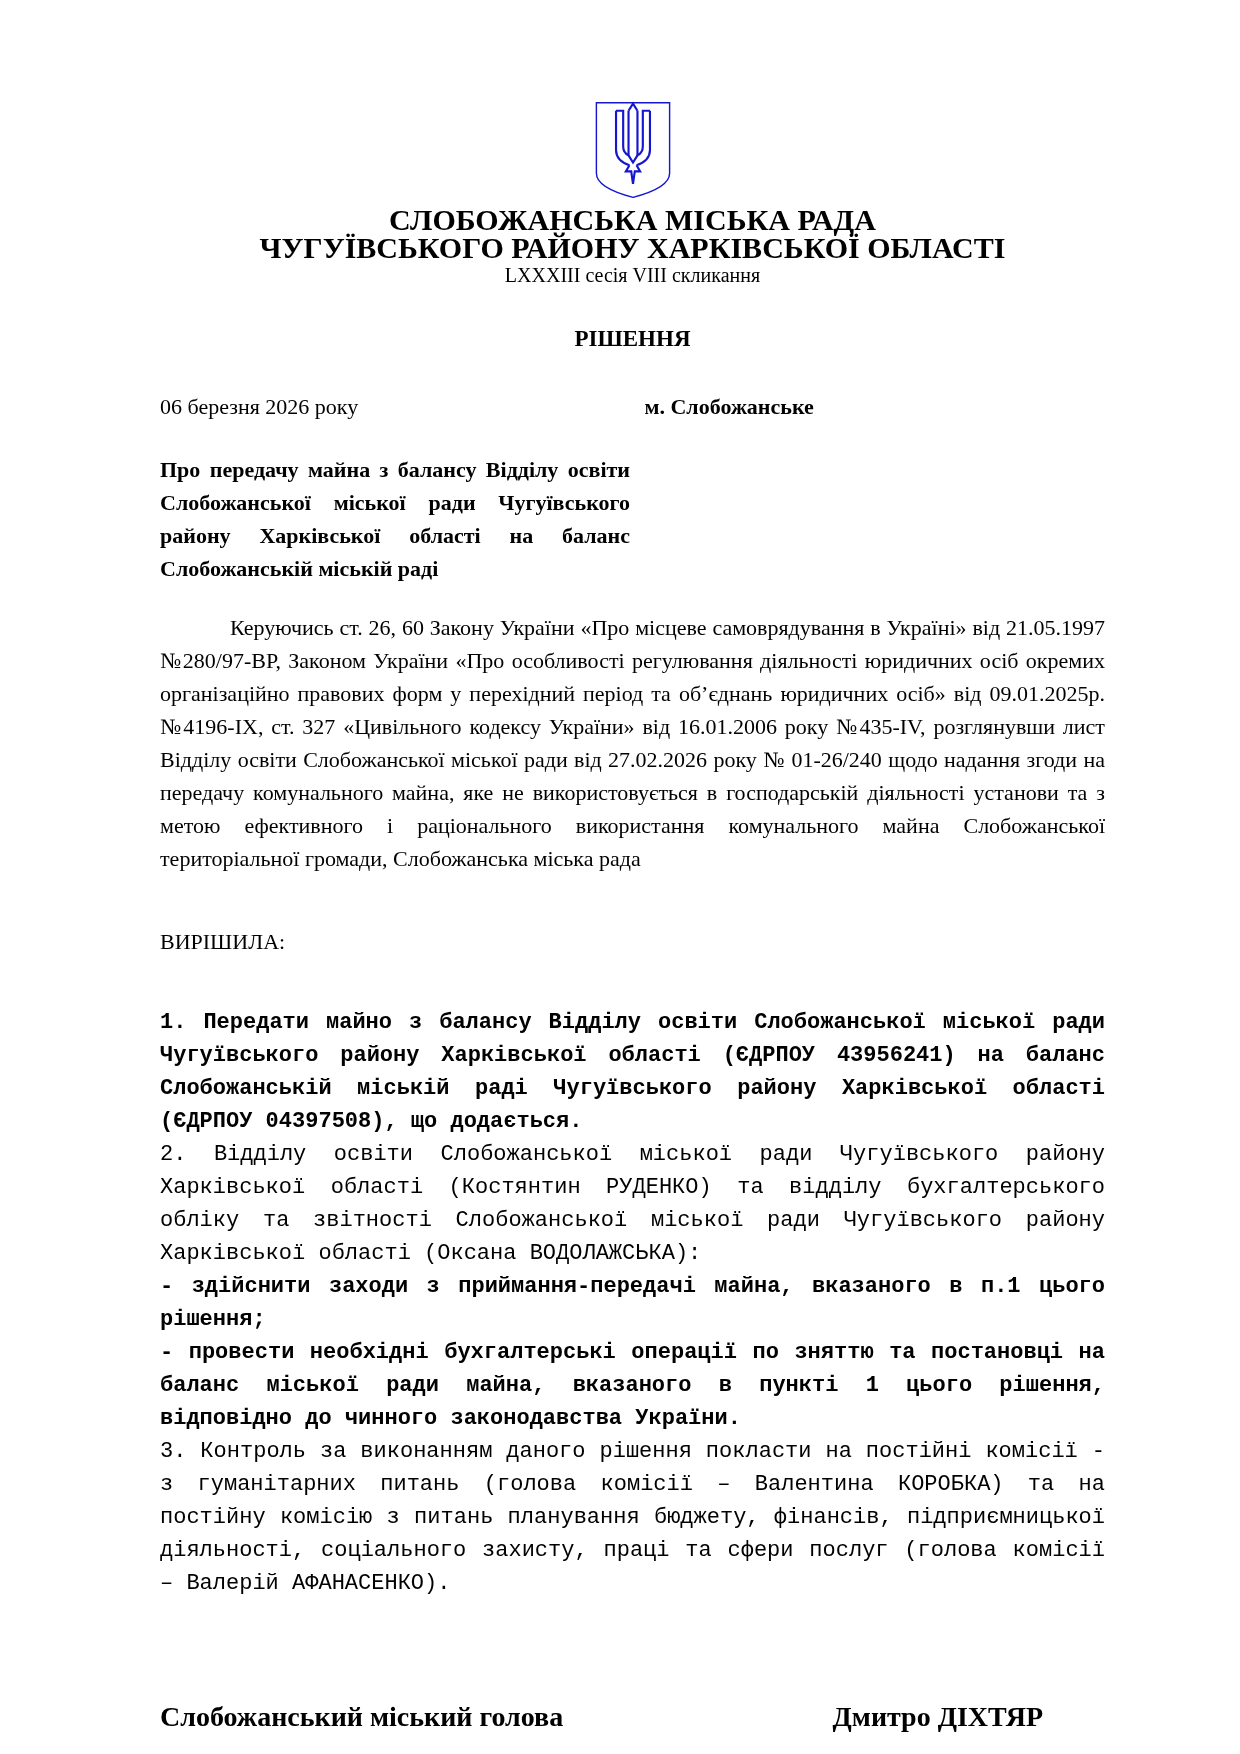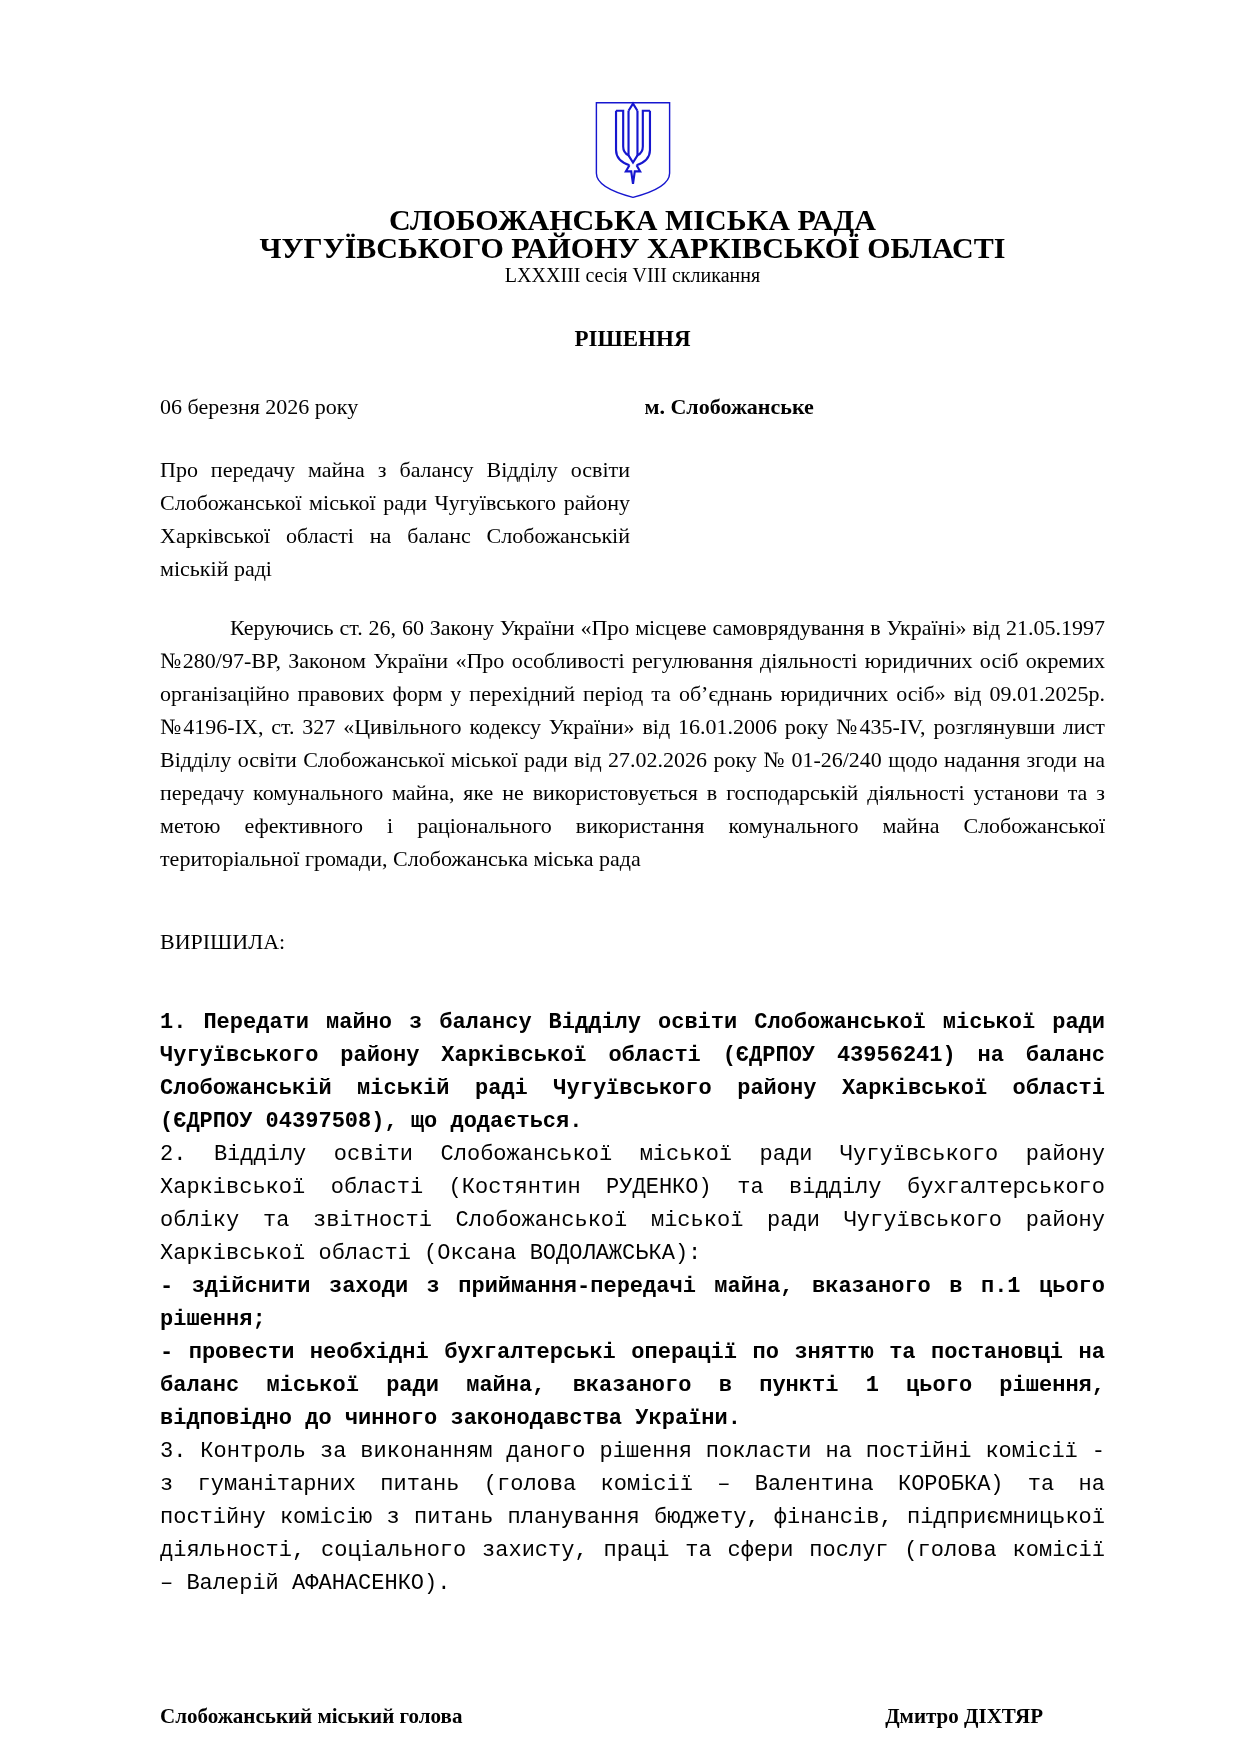--- a/index.html
+++ b/index.html
@@ -22,36 +22,36 @@
   .session-line { font-size: 20px; line-height: 26px; }
   .doc-type { text-align: center; font-weight: bold; font-size: 23px; margin-top: 38px; }
   .meta-row {
     display: flex; margin-top: 38px; font-size: 22px; line-height: 33px; gap: 24px;
   }
   .meta-row .m-left  { flex: 1 1 0; text-align: left; }
   .meta-row .m-center{ flex: 1 1 0; text-align: left; font-weight: bold; }
   .meta-row .m-right { flex: 1 1 0; text-align: right; padding-right: 22px; }
   .subject {
     margin-top: 30px; width: 470px;
-    font-weight: normal; font-size: 22px; line-height: 33px;
+    font-weight: bold; font-size: 22px; line-height: 33px;
     text-align: justify;
   }
   .preamble {
     margin-top: 26px; font-size: 22px; line-height: 33px;
     text-align: justify; text-indent: 70px;
   }
   .resolved { margin-top: 50px; font-size: 22px; line-height: 33px; }
   .items { margin-top: 48px; }
   .item {
     margin: 0; font-size: 22px; line-height: 33px; text-align: justify; font-family: Liberation Mono, monospace;
   }
   .item.bold { font-weight: bold; }
   .signature-row {
     display: flex; justify-content: space-between; align-items: baseline;
-    margin-top: 100px; font-size: 21px; line-height: 33px; font-weight: bold;
+    margin-top: 100px; font-size: 28px; line-height: 33px; font-weight: bold;
   }
   .signature-row .sig-name { padding-right: 62px; }
 </style>
 </head>
 <body>
 
 <div class="doc">
 
   <div class="header">
     <span class="emblem">

